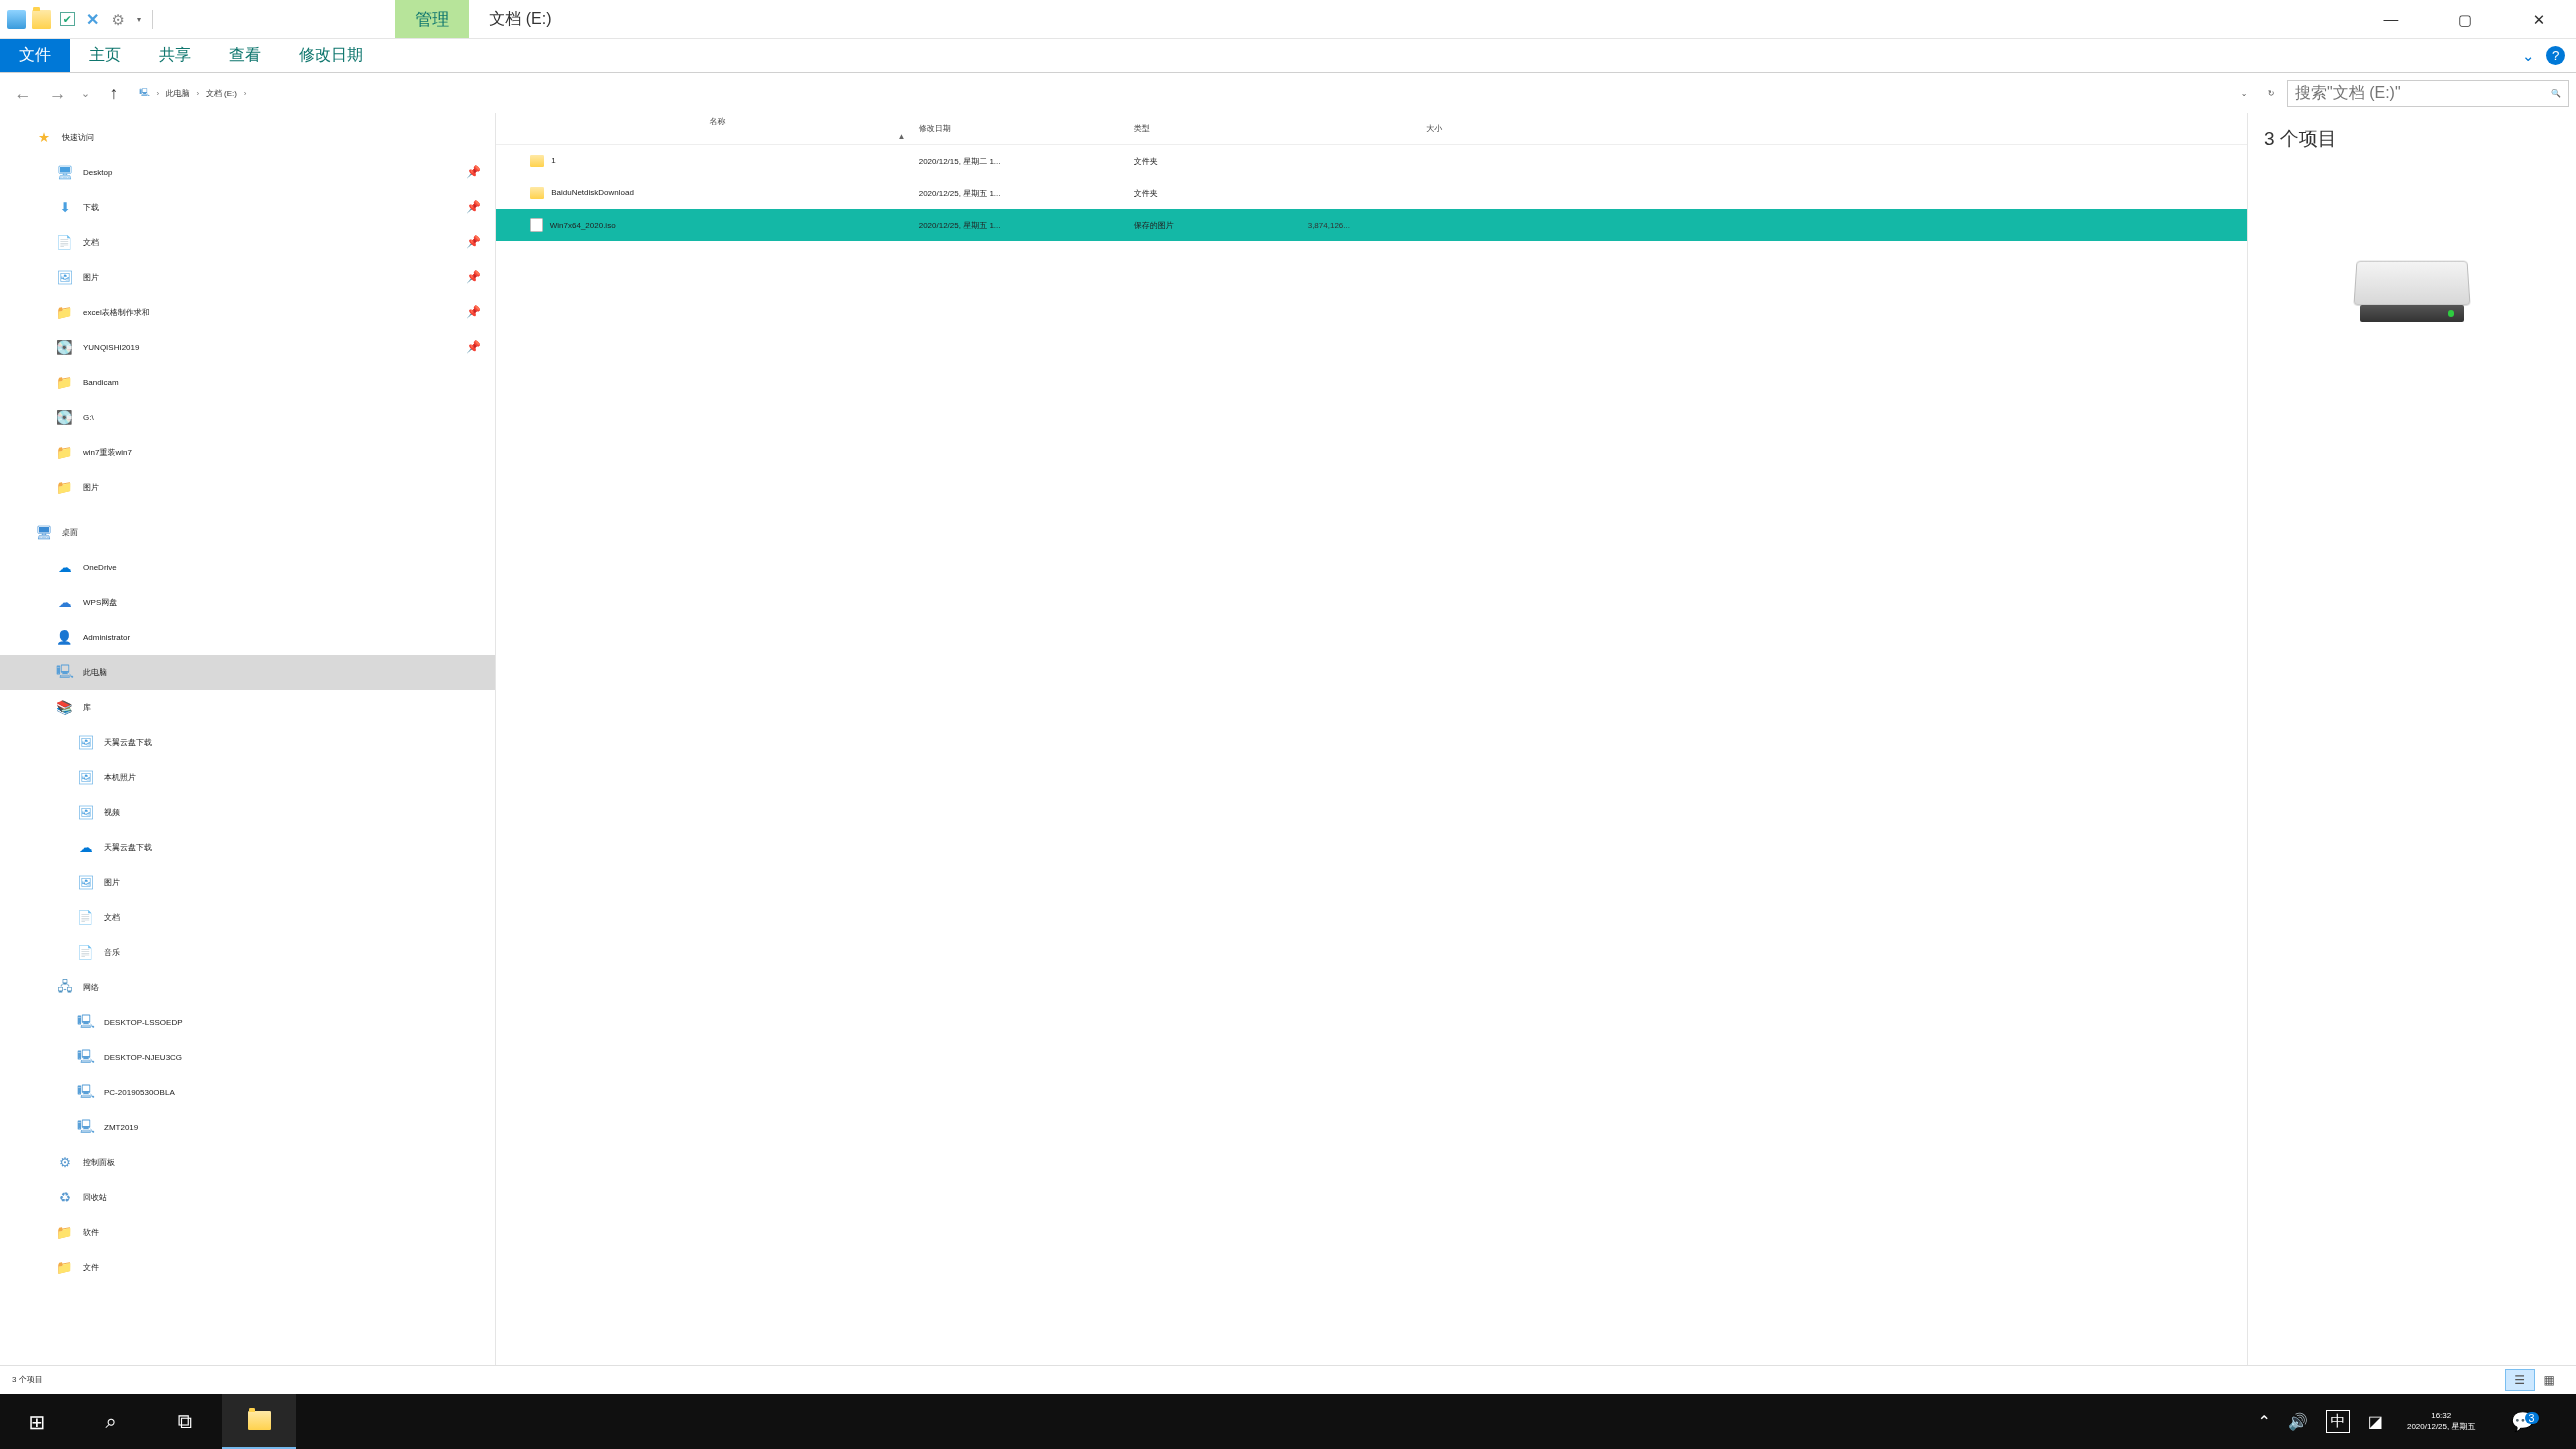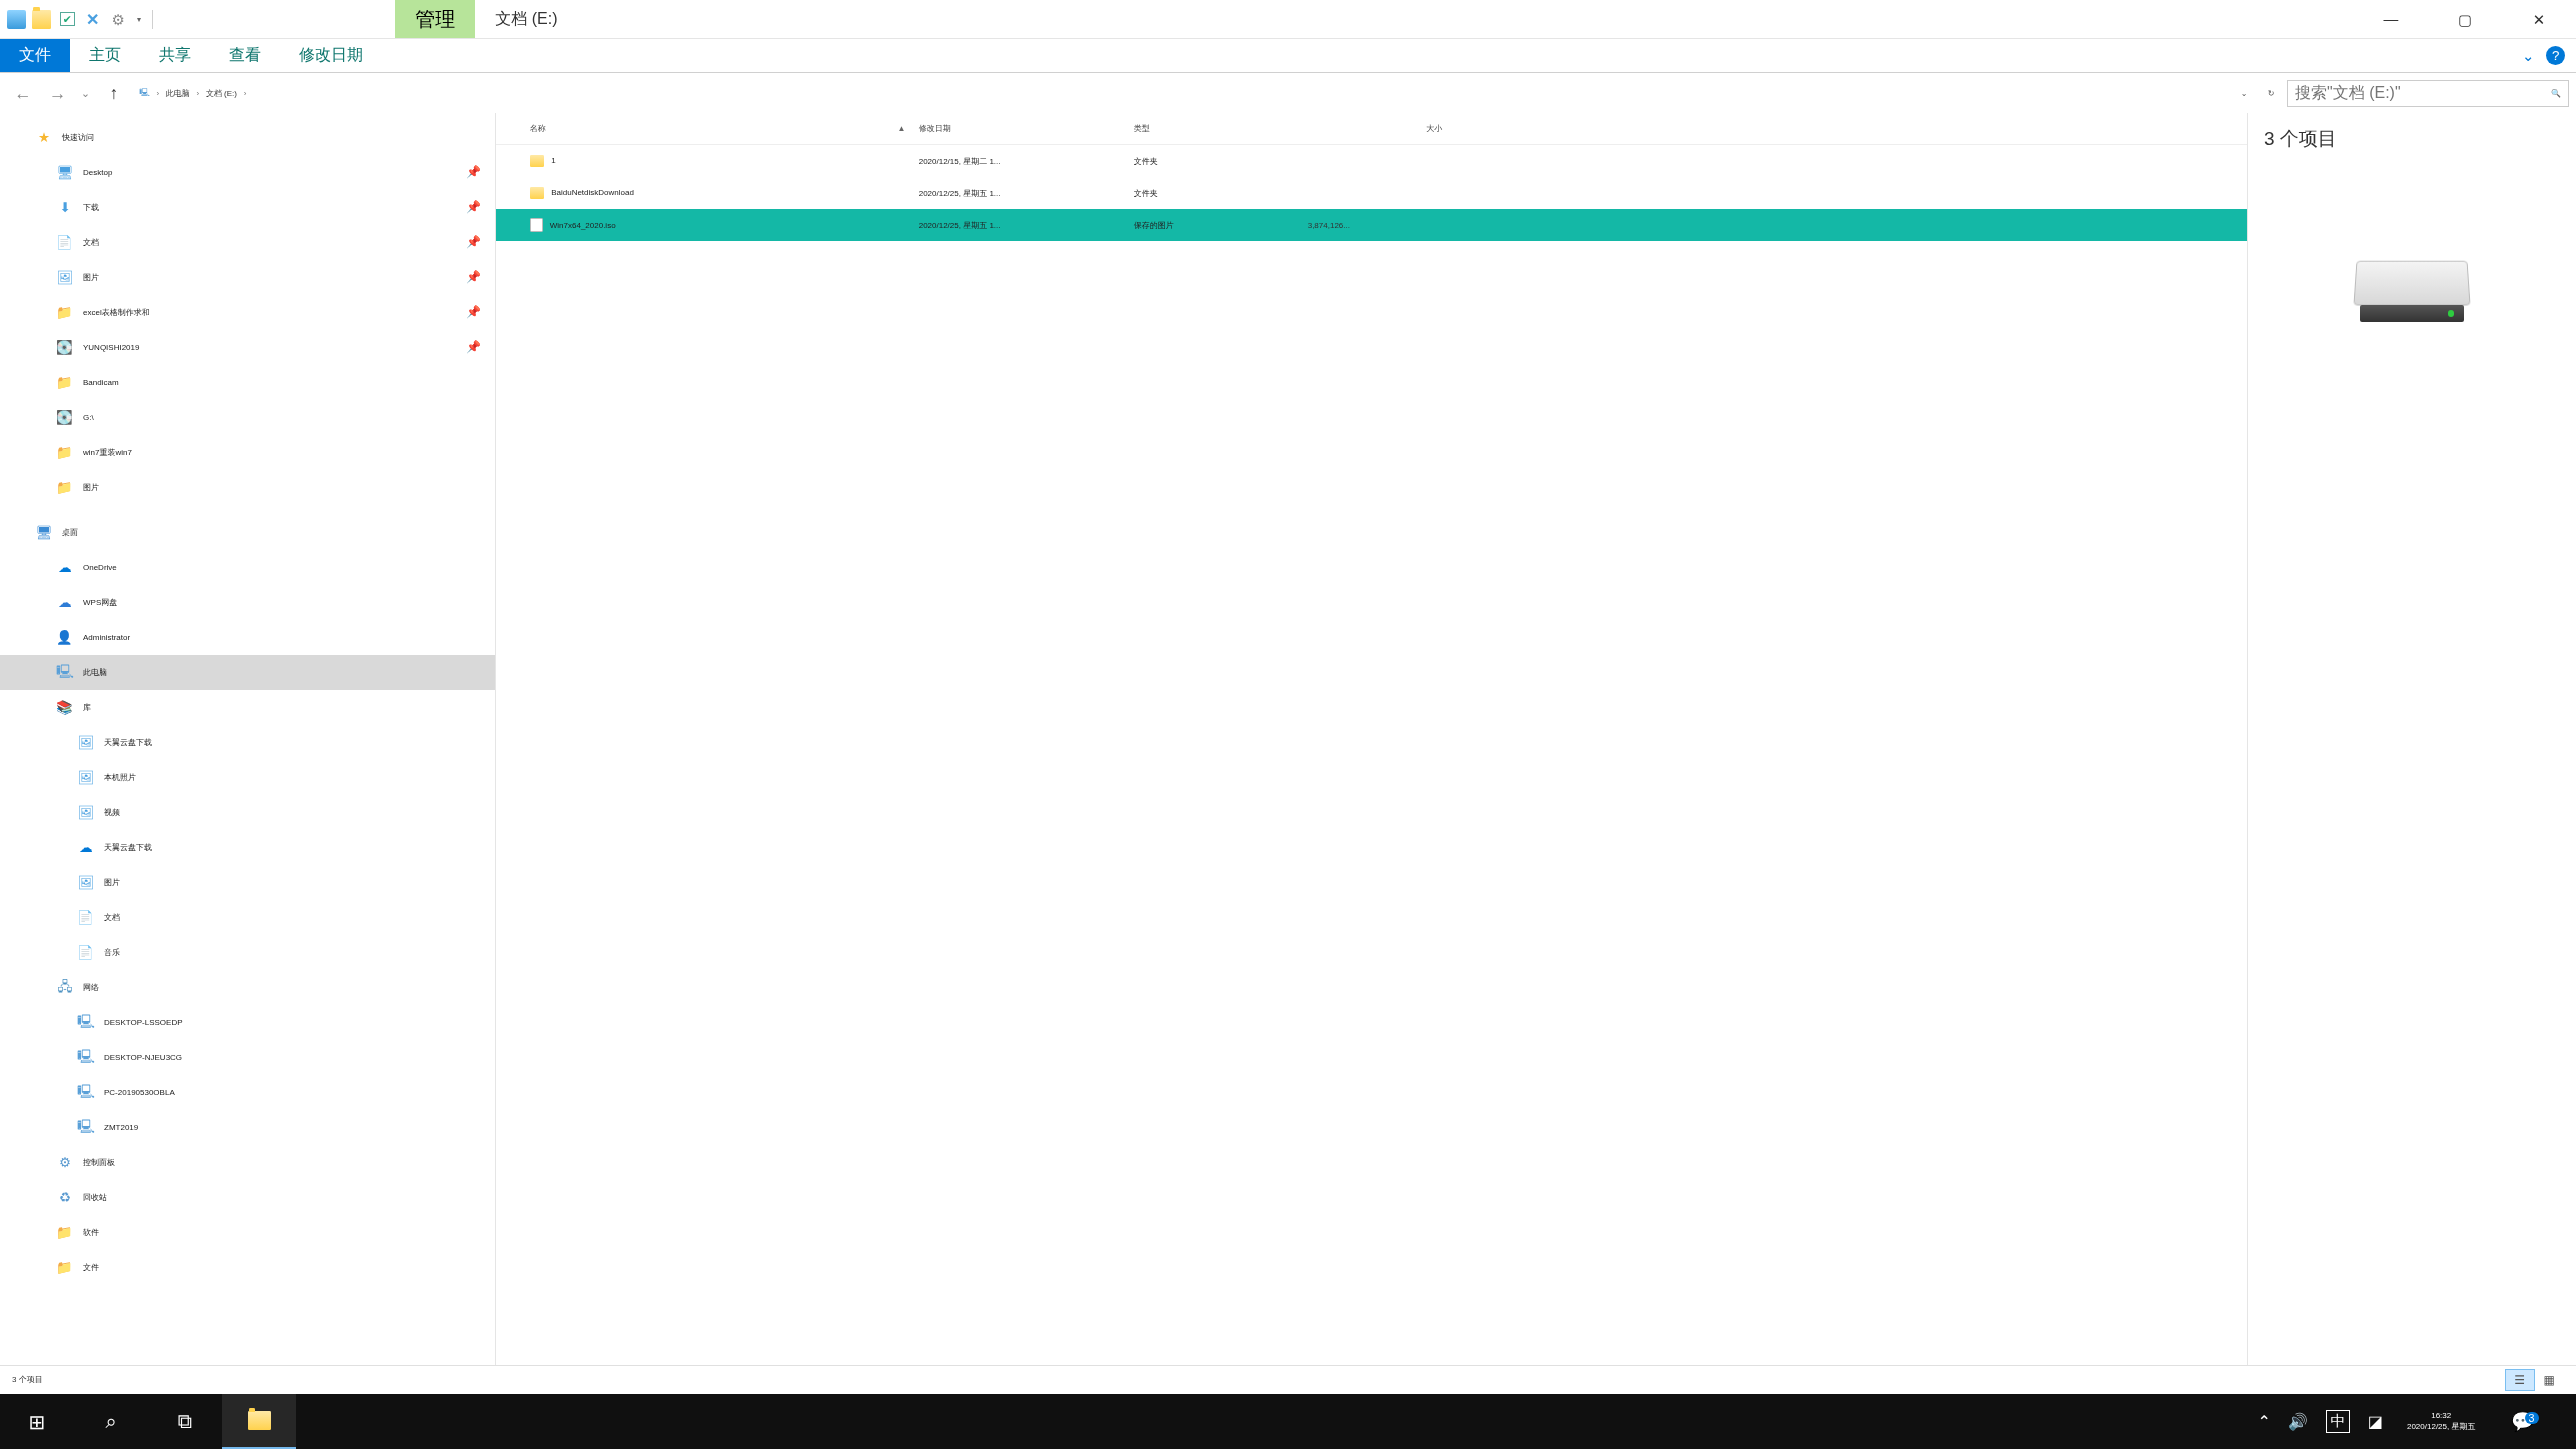--- a/index.html
+++ b/index.html
@@ -5,21 +5,21 @@
 * { margin:0; padding:0; box-sizing:border-box; font-family:"Microsoft YaHei","Segoe UI",sans-serif; font-size:8px; user-select:none; }
 html,body { width:2576px; height:1449px; overflow:hidden; background:#fff; }
 .window { width:2576px; height:1394px; background:#fff; display:flex; flex-direction:column; position:relative; }
 
 
 .titlebar { height:39px; display:flex; align-items:stretch; background:#fff; border-bottom:0.7px solid #e5e5e5; }
 .qat { display:flex; align-items:center; gap:4px; padding:0 5.4px; }
 .qat .qat-item { width:21.5px; height:21.5px; display:flex; align-items:center; justify-content:center; cursor:pointer; }
 .qat .sep { width:0.7px; height:19px; background:#d0d0d0; margin:0 2.7px; }
 .qat-drop { width:12px; display:flex; align-items:center; justify-content:center; color:#666; }
-.tab-contextual { background:#b7e49a; display:flex; align-items:center; justify-content:center; padding:0 20px; color:#000000; font-size:20px; }
+.tab-contextual { background:#b7e49a; display:flex; align-items:center; justify-content:center; padding:0 20px; color:#0f766e; font-size:17px; }
 .tab-loc { display:flex; align-items:center; padding:0 20px; color:#333; font-size:16px; }
 .title-spacer { flex:1; }
 .winbtns { display:flex; }
 .winbtn { width:74px; display:flex; align-items:center; justify-content:center; color:#333; font-size:14.8px; }
 
 
 .ico { width:19px; height:19px; display:inline-block; }
 .ico-folder { background:linear-gradient(#ffe9a6,#ffd24d); border-radius:1.3px; position:relative; }
 .ico-folder::before { content:""; position:absolute; top:-2.7px; left:1.3px; width:6.7px; height:4px; background:#ffd24d; border-radius:1.3px 1.3px 0 0; }
 .ico-folder-sm { width:14.8px; height:12px; background:linear-gradient(#ffe9a6,#ffd24d); border-radius:1.3px; display:inline-block; vertical-align:middle; margin-right:6.7px; }
@@ -76,21 +76,21 @@
 .ic-lib { color:#d0a040; }
 .ic-net { color:#4a90c0; }
 .ic-panel { color:#5a9ad0; }
 .ic-recycle { color:#5a9ad0; }
 
 
 .files { flex:1; display:flex; flex-direction:column; overflow:hidden; }
 .fhdr { height:32px; display:flex; align-items:center; border-bottom:0.7px solid #eee; font-size:14.8px; color:#444; padding-left:27px; }
 .fhdr .col { padding:0 6.7px; display:flex; align-items:center; gap:5.4px; cursor:pointer; }
 .fhdr .sort { color:#666; font-size:8px; }
-.col-name { width:389px; }
+.col-name { width:389px;flex-direction:column; }
 .col-date { width:215px; }
 .col-type { width:174px; }
 .col-size { width:148px; text-align:left; justify-content:flex-end; }
 .flist { flex:1; overflow:auto; }
 .frow { height:32px; display:flex; align-items:center; padding-left:27px; font-size:16px; color:#222; cursor:pointer; }
 .frow.sel { background:#14b8a6; }
 .frow .col { padding:0 6.7px; overflow:hidden; text-overflow:ellipsis; white-space:nowrap; }
 .frow .col-size { color:#333; }
 .cursor-fake { display:inline-block; width:0; position:relative; }
 .cursor-fake::after { content:"↖"; position:absolute; font-size:13.4px; color:#000; transform:scaleX(-1) translate(-1.3px,2.7px); }

